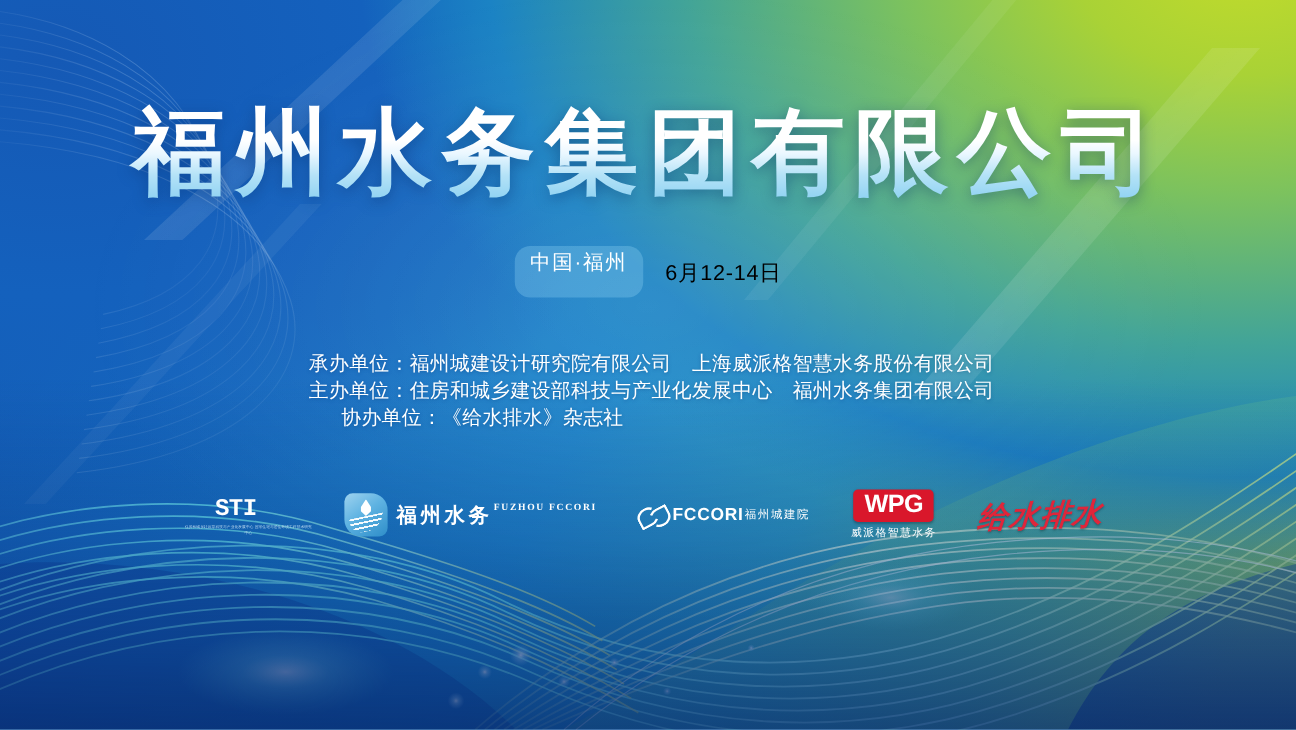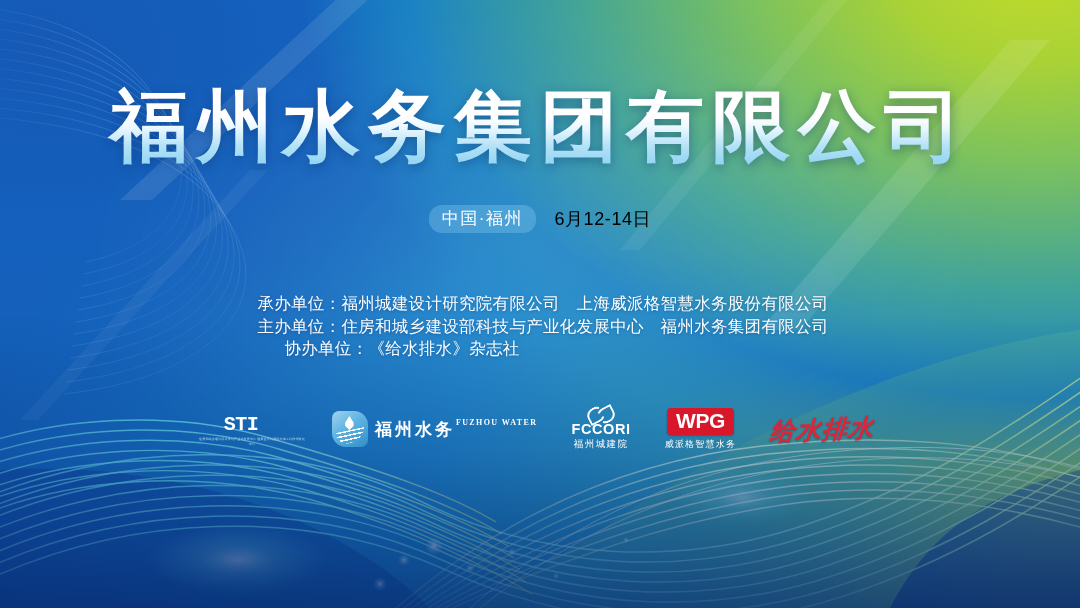--- a/index.html
+++ b/index.html
@@ -46,21 +46,21 @@
     -webkit-text-fill-color: transparent;
     filter: drop-shadow(0 3px 6px rgba(6,48,110,0.45));
   }
   .subtitle-row {
     position: absolute; top: 205px; left: 0; width: 1080px;
     text-align: center;
     white-space: nowrap;
   }
   .subtitle-pill {
     display: inline-block;
-    padding: 2px 13px 3px 13px;
+    padding: 2px 13px 18px 13px;
     border-radius: 13px;
     background: rgba(150,214,245,0.30);
     color: #ffffff;
     font-size: 17px;
     letter-spacing: 1.5px;
     vertical-align: middle;
   }
   .subtitle-date {
     display: inline-block;
     margin-left: 14px;
@@ -146,21 +146,21 @@
   .fzw-text { display: flex; flex-direction: row; align-items: flex-start; gap: 1px; }
   .fzw-cn {
     color: #ffffff; font-size: 17px; font-weight: 700;
     letter-spacing: 3px; font-family: "Liberation Serif", serif;
   }
   .fzw-en {
     color: #ffffff; font-size: 8px; font-weight: 700;
     letter-spacing: 1.4px; font-family: "Liberation Serif", serif;
   }
   
-  .logo-fccori { flex-direction: column; justify-content: center; gap: 1px; }
+  .logo-fccori { flex-direction: row; justify-content: center; gap: 1px; }
   .fcc-leaf {
     width: 28px; height: 13px; position: relative;
   }
   .fcc-leaf::before, .fcc-leaf::after {
     content: ""; position: absolute; top: 0;
     width: 14px; height: 12px;
     border: 2.4px solid #ffffff;
     border-radius: 50% 50% 50% 0;
   }
   .fcc-leaf::before { left: 0; transform: rotate(-28deg); border-color: #ffffff transparent #ffffff #ffffff; }
@@ -355,21 +355,21 @@
         <div class="stid-sub">住房和城乡建设部科技与产业化发展中心 国家住宅与居住环境工程技术研究中心</div>
       </div>
 
       <div class="logo logo-fzw">
         <div class="fzw-mark">
           <span class="fzw-drop"></span>
           <span class="fzw-wave"></span>
         </div>
         <div class="fzw-text">
           <span class="fzw-cn">福州水务</span>
-          <span class="fzw-en">FUZHOU WATER</span>
+          <span class="fzw-en">FUZHOU FCCORI</span>
         </div>
       </div>
 
       <div class="logo logo-fccori">
         <span class="fcc-leaf"></span>
         <span class="fcc-txt">FCCORI</span>
         <span class="fcc-cn">福州城建院</span>
       </div>
 
       <div class="logo logo-wpg">

